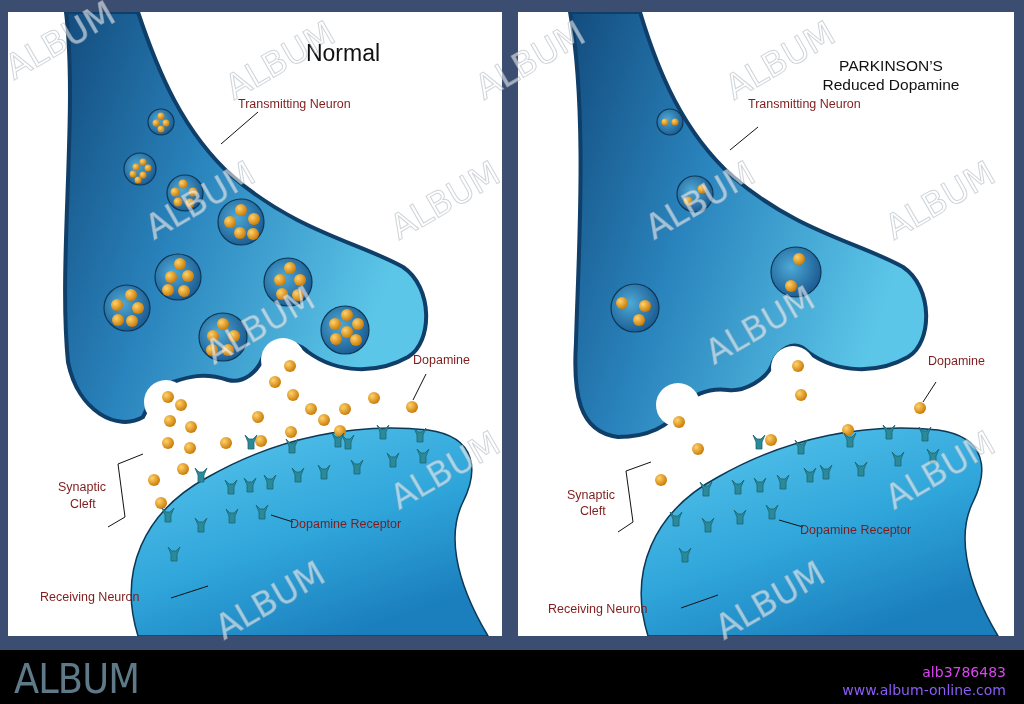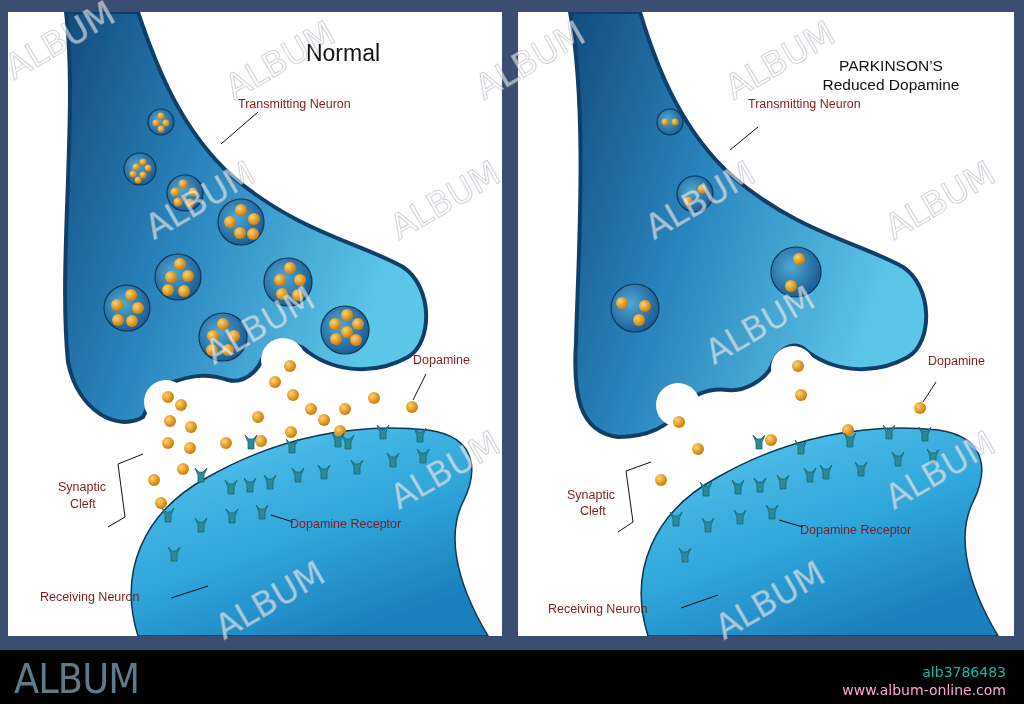--- a/index.html
+++ b/index.html
@@ -6,22 +6,22 @@
   body{width:1024px;height:704px;background:#3b4e72;position:relative;overflow:hidden;font-family:"Liberation Sans",sans-serif;}
   .panel{position:absolute;top:12px;width:494px;height:624px;background:#ffffff;overflow:hidden;}
   #panel-left{left:8px;}
   #panel-right{left:518px;width:496px;}
   .panel svg{position:absolute;left:0;top:0;}
   .lbl{position:absolute;font-size:12.5px;color:#7f1d1d;white-space:nowrap;}
   .title{position:absolute;font-size:23px;color:#111;text-align:center;line-height:22px;}
   .title2{font-size:15.5px;line-height:19px;}
   .footer{position:absolute;left:0;top:650px;width:1024px;height:54px;background:#000;}
   .brand{position:absolute;left:14px;top:6px;font-size:40px;color:#5e7a88;font-family:"DejaVu Sans",sans-serif;letter-spacing:-1px;transform:scaleX(0.92);transform-origin:left;}
-  .fid{position:absolute;right:18px;top:14px;font-size:14px;color:#14b8a6;text-align:right;font-family:"DejaVu Sans",sans-serif;}
-  .fsite{position:absolute;right:18px;top:32px;font-size:14px;color:#f9a8d4;font-family:"DejaVu Sans",sans-serif;}
+  .fid{position:absolute;right:18px;top:14px;font-size:14px;color:#d946ef;text-align:right;font-family:"DejaVu Sans",sans-serif;}
+  .fsite{position:absolute;right:18px;top:32px;font-size:14px;color:#8b5cf6;font-family:"DejaVu Sans",sans-serif;}
   .wm{position:absolute;font-size:34px;color:rgba(255,255,255,0.55);font-family:"DejaVu Sans",sans-serif;transform:rotate(-30deg);pointer-events:none;-webkit-text-stroke:1px rgba(160,170,180,0.5);}
 </style>
 </head>
 <body>
 
 <div class="panel" id="panel-left">
   <svg width="494" height="624" viewBox="0 0 494 624">
     <defs>
       <linearGradient id="tnL" x1="0" y1="0" x2="1" y2="0.4">
         <stop offset="0" stop-color="#134c7e"></stop>

